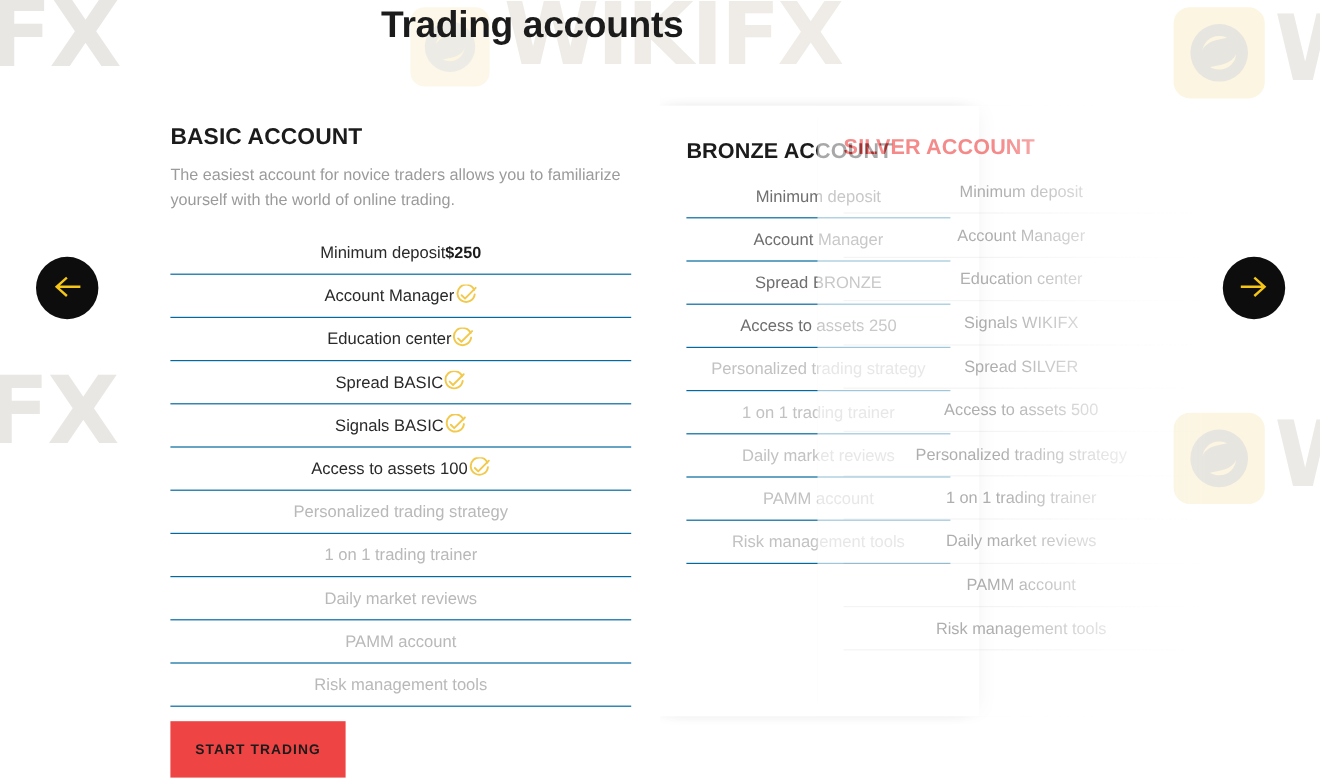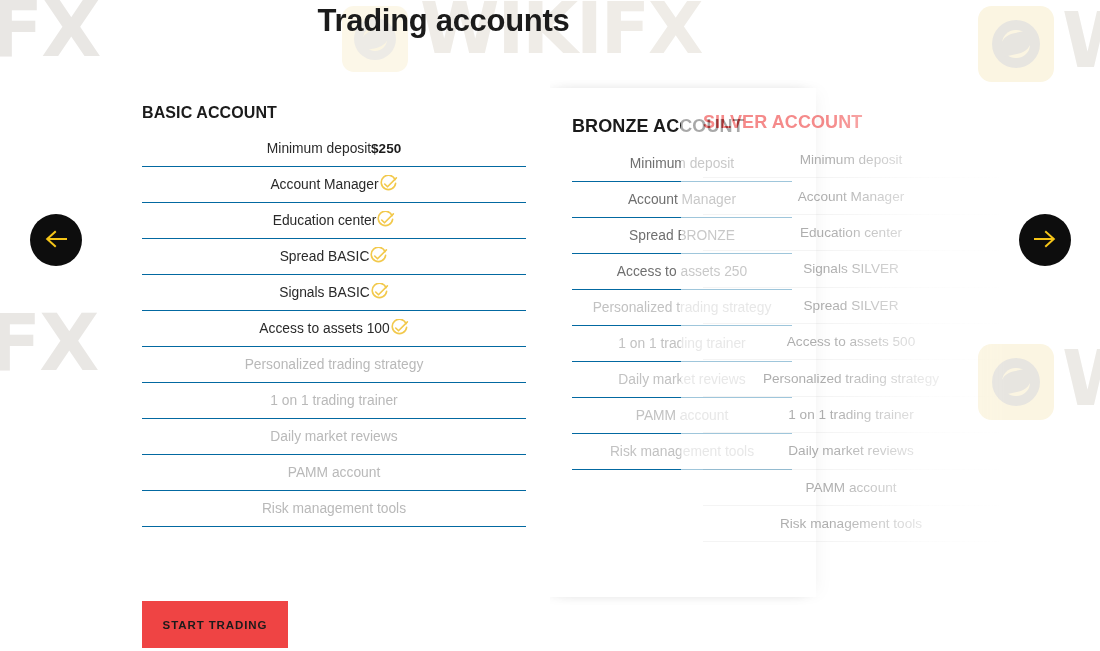--- a/index.html
+++ b/index.html
@@ -113,21 +113,21 @@
     height: 509px;
     padding: 24px 22px 0 22px;
     z-index: 4;
     box-shadow: -7px 0 16px -7px rgba(0,0,0,0.14);
     opacity: 0.62;
     -webkit-mask-image: linear-gradient(to right, rgba(0,0,0,1) 0px, rgba(0,0,0,1) 150px, rgba(0,0,0,0.25) 250px, rgba(0,0,0,0) 330px);
     mask-image: linear-gradient(to right, rgba(0,0,0,1) 0px, rgba(0,0,0,1) 150px, rgba(0,0,0,0.25) 250px, rgba(0,0,0,0) 330px);
   }
 
   .card-title {
-    font-size: 16px;
+    font-size: 19px;
     font-weight: 700;
     color: #1b1b1b;
     letter-spacing: 0.1px;
     margin: 0 0 9px 0;
     white-space: nowrap;
   }
   .card-silver .card-title { color: #ef4444; font-size: 18px; }
   .card-bronze .card-title { font-size: 18px; }
 
   .card-desc {
@@ -292,21 +292,21 @@
       </li>
       <li class="feat">
         <span>Account Manager</span>
         <span></span>
       </li>
       <li class="feat">
         <span>Education center</span>
         <span></span>
       </li>
       <li class="feat">
-        <span>Signals SILVER</span>
+        <span>Signals WIKIFX</span>
         <span></span>
       </li>
       <li class="feat">
         <span>Spread SILVER</span>
         <span></span>
       </li>
       <li class="feat">
         <span>Access to assets 500</span>
         <span></span>
       </li>
@@ -328,20 +328,21 @@
       </li>
       <li class="feat">
         <span>Risk management tools</span>
         <span></span>
       </li>
     </ul>
 </div>
 
 <div class="card card-basic">
   <div class="card-title">BASIC ACCOUNT</div>
+  <div class="card-desc">The easiest account for novice traders allows you to familiarize yourself with the world of online trading.</div>
   <ul class="feat-list">
       <li class="feat">
         <span>Minimum deposit</span>
         <span class="feat-val">$250</span>
       </li>
       <li class="feat">
         <span>Account Manager</span>
         <span class="check">
           <svg width="19" height="19" viewBox="0 0 19 19" aria-hidden="true">
             <path d="M16.1 4.6 A7.2 7.2 0 1 0 16.6 8.4" fill="none" stroke="#f2c94c" stroke-width="1.6" stroke-linecap="round"></path>

